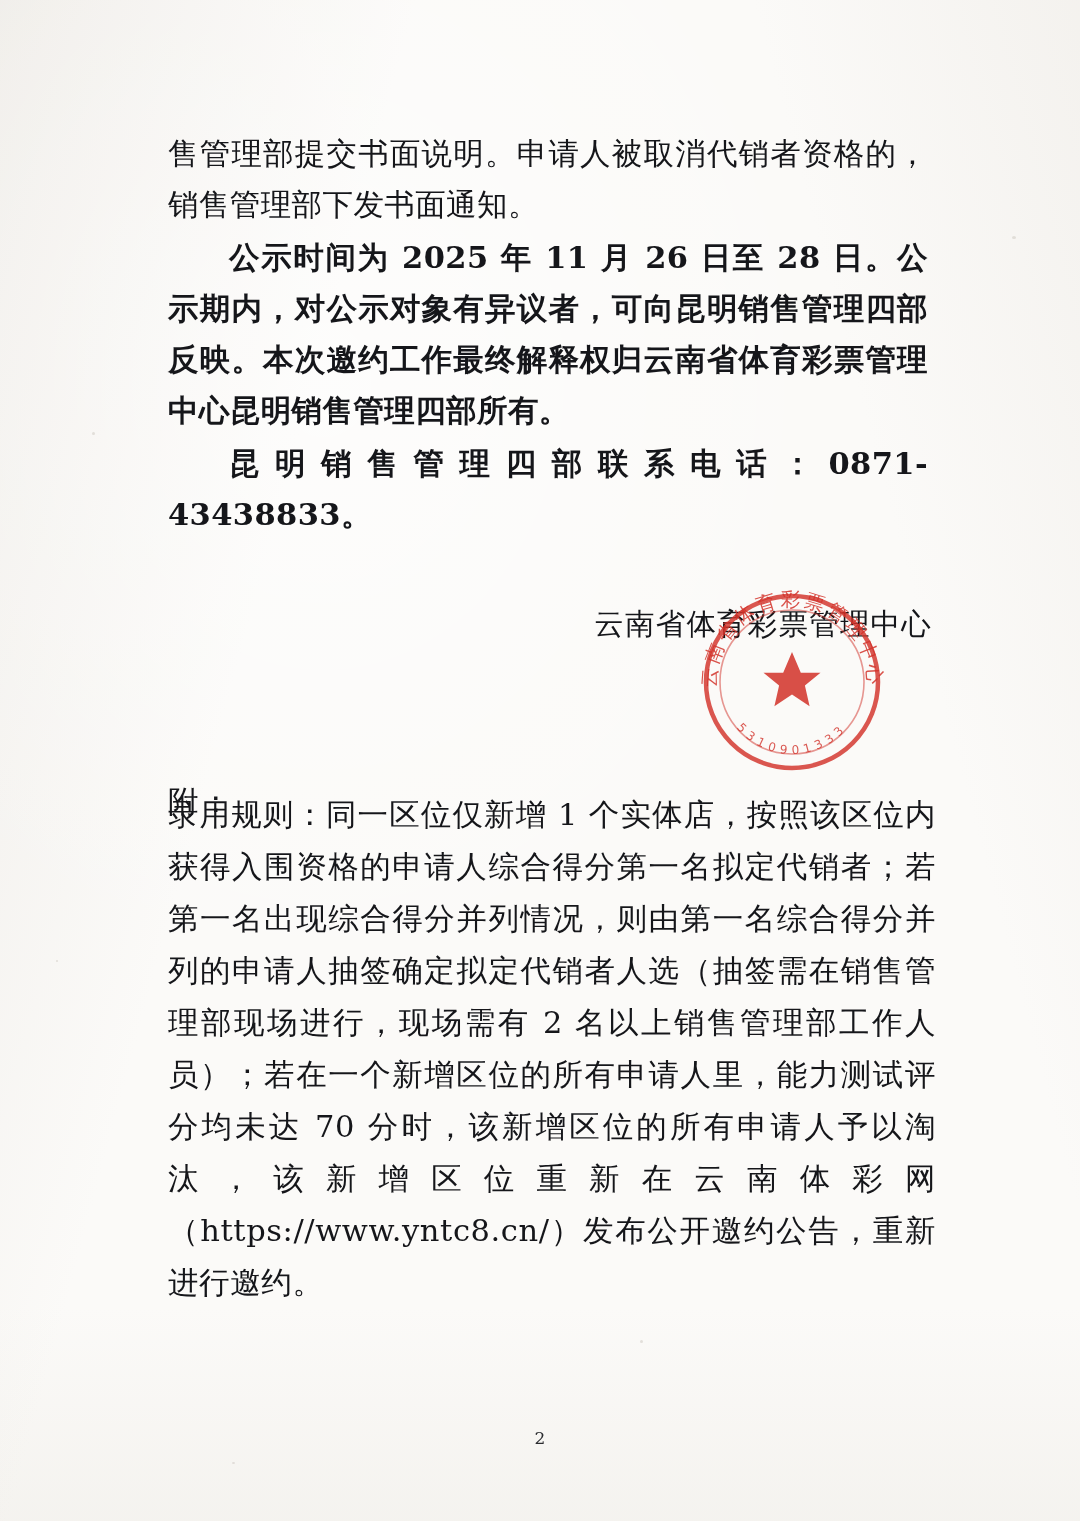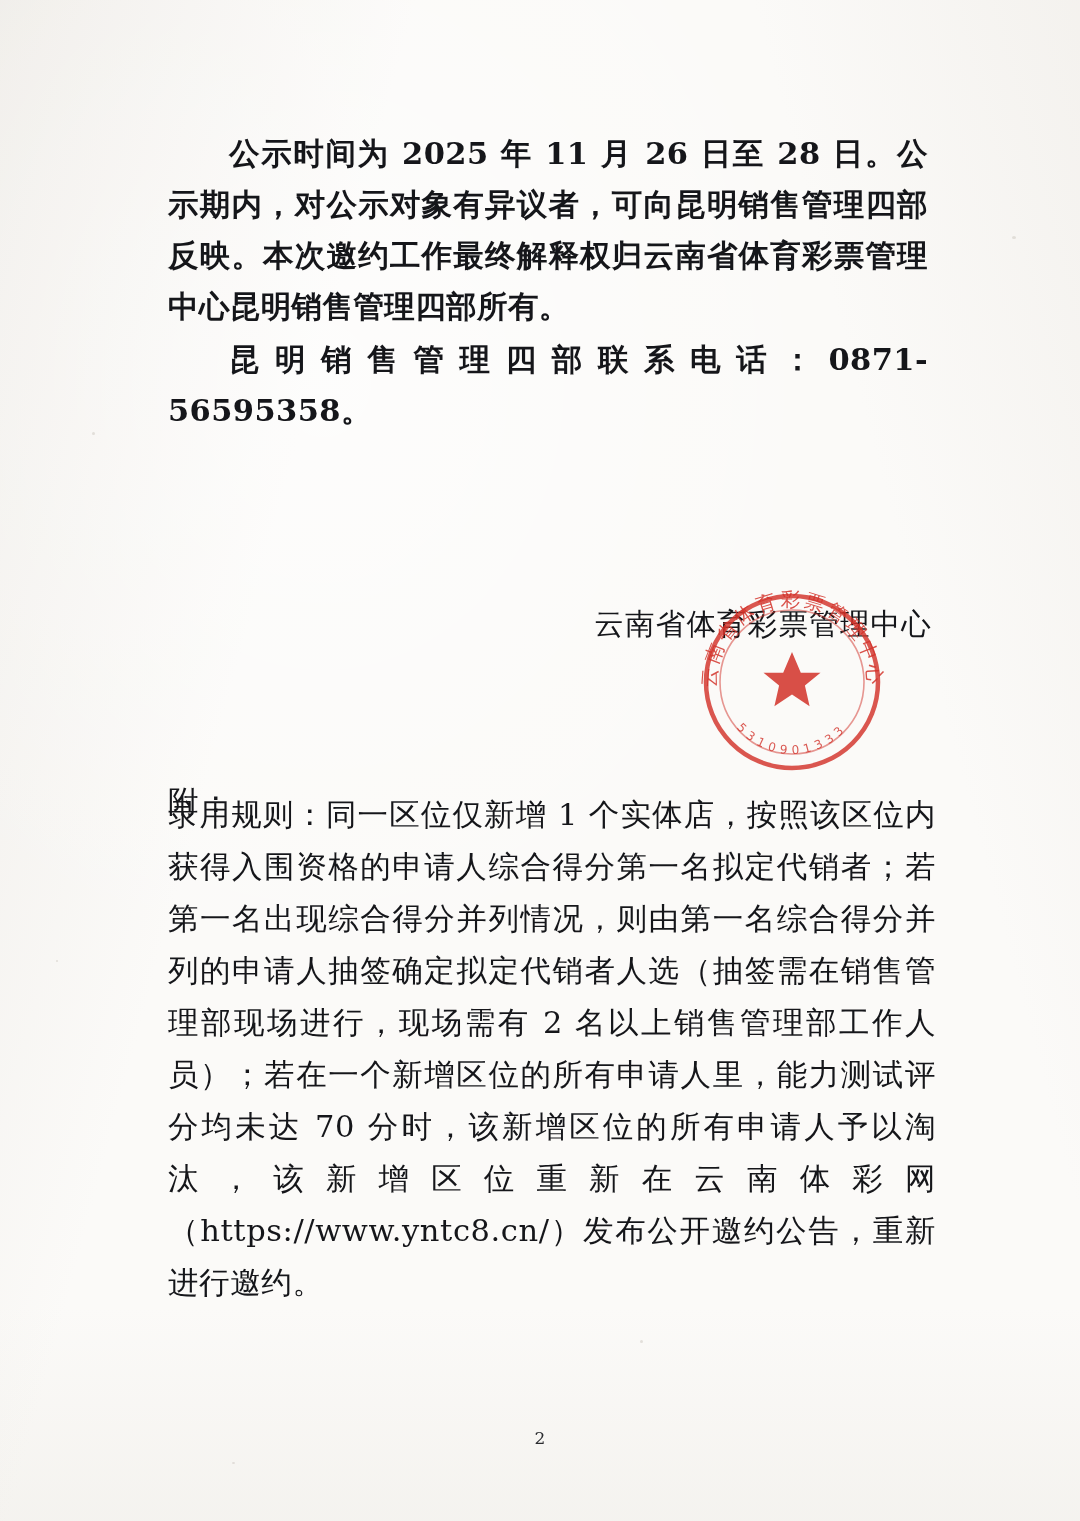--- a/index.html
+++ b/index.html
@@ -116,22 +116,23 @@
   }
 </style>
 </head>
 <body>
 
 <div class="page">
 
   <div class="paper-shade"></div>
 
   <div class="body-text">
+    <p class="para">售管理部提交书面说明。申请人被取消代销者资格的，销售管理部下发书面通知。</p>
     <p class="para indent">公示时间为 2025 年 11 月 26 日至 28 日。公示期内，对公示对象有异议者，可向昆明销售管理四部反映。本次邀约工作最终解释权归云南省体育彩票管理中心昆明销售管理四部所有。</p>
-    <p class="para indent">昆明销售管理四部联系电话：0871-56595358。</p>
+    <p class="para indent">昆明销售管理四部联系电话：0871-43438833。</p>
   </div>
 
   <div class="sig-block">
     <div class="sig-line">云南省体育彩票管理中心</div>
   </div>
 
   <div class="seal">
     <svg width="200" height="200" viewBox="0 0 200 200" aria-hidden="true">
       <defs>
         <path id="sealTop" d="M 100,100 m -76,0 a 76,76 0 1,1 152,0"></path>

